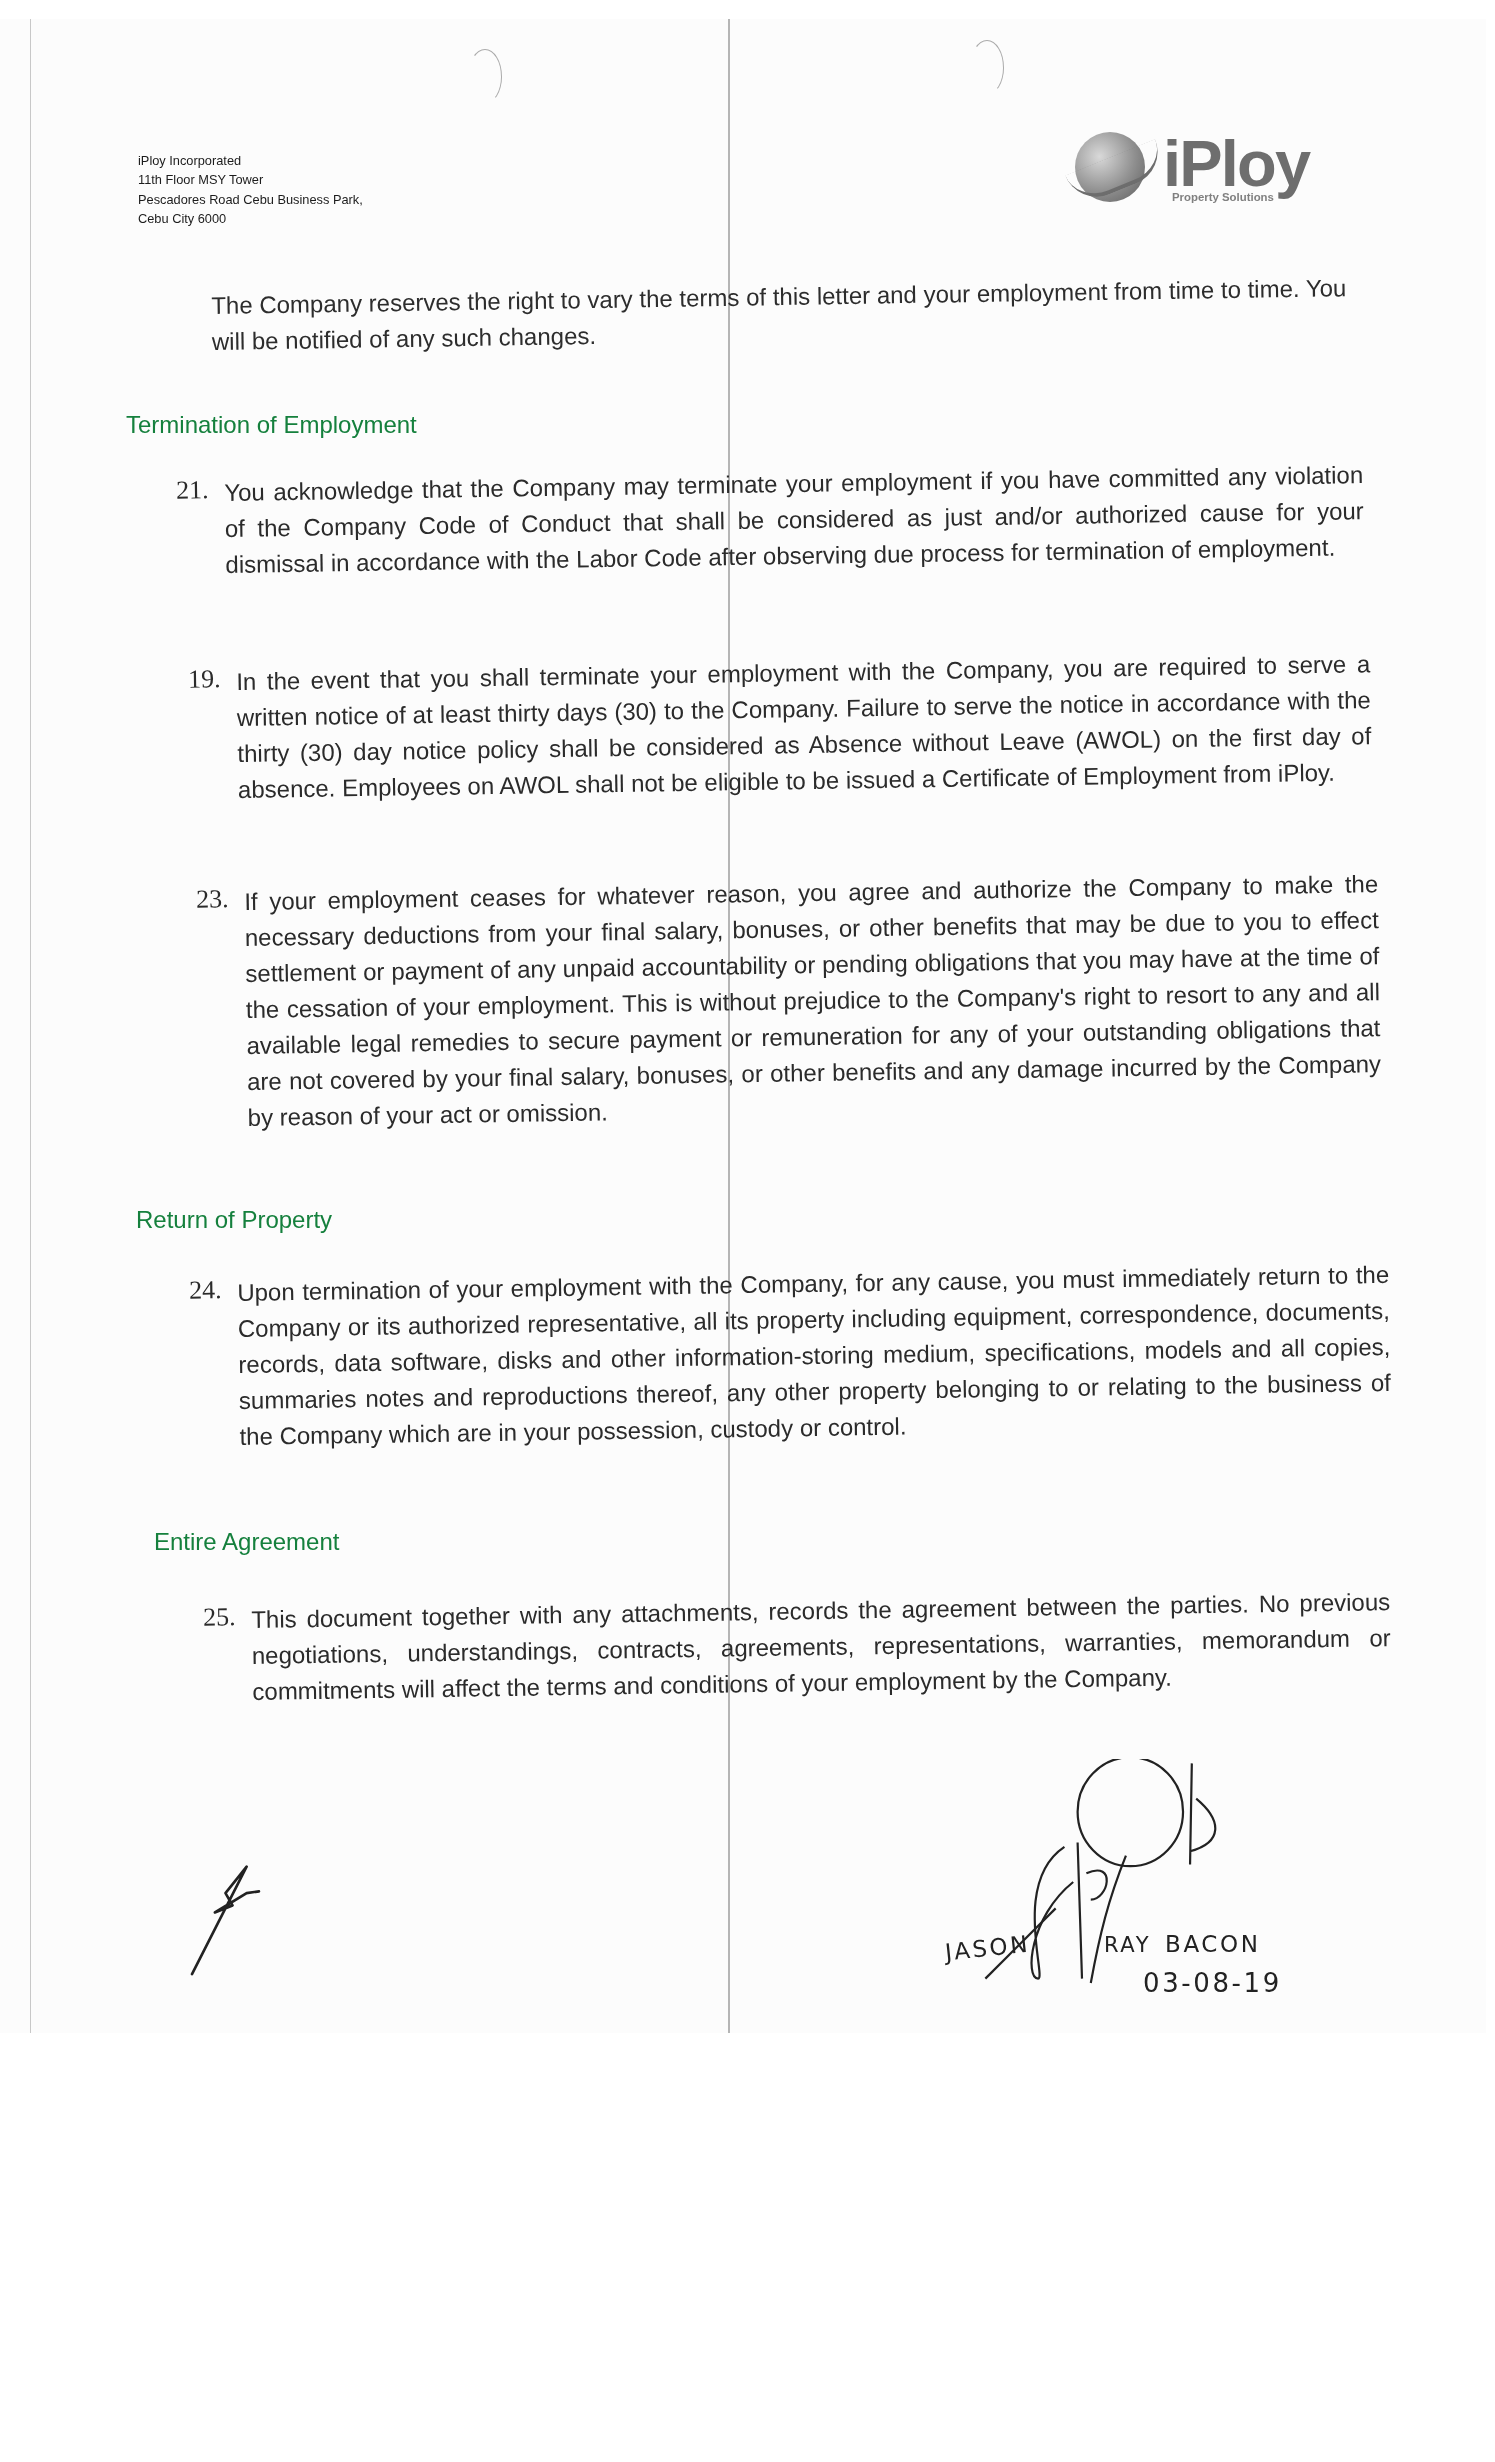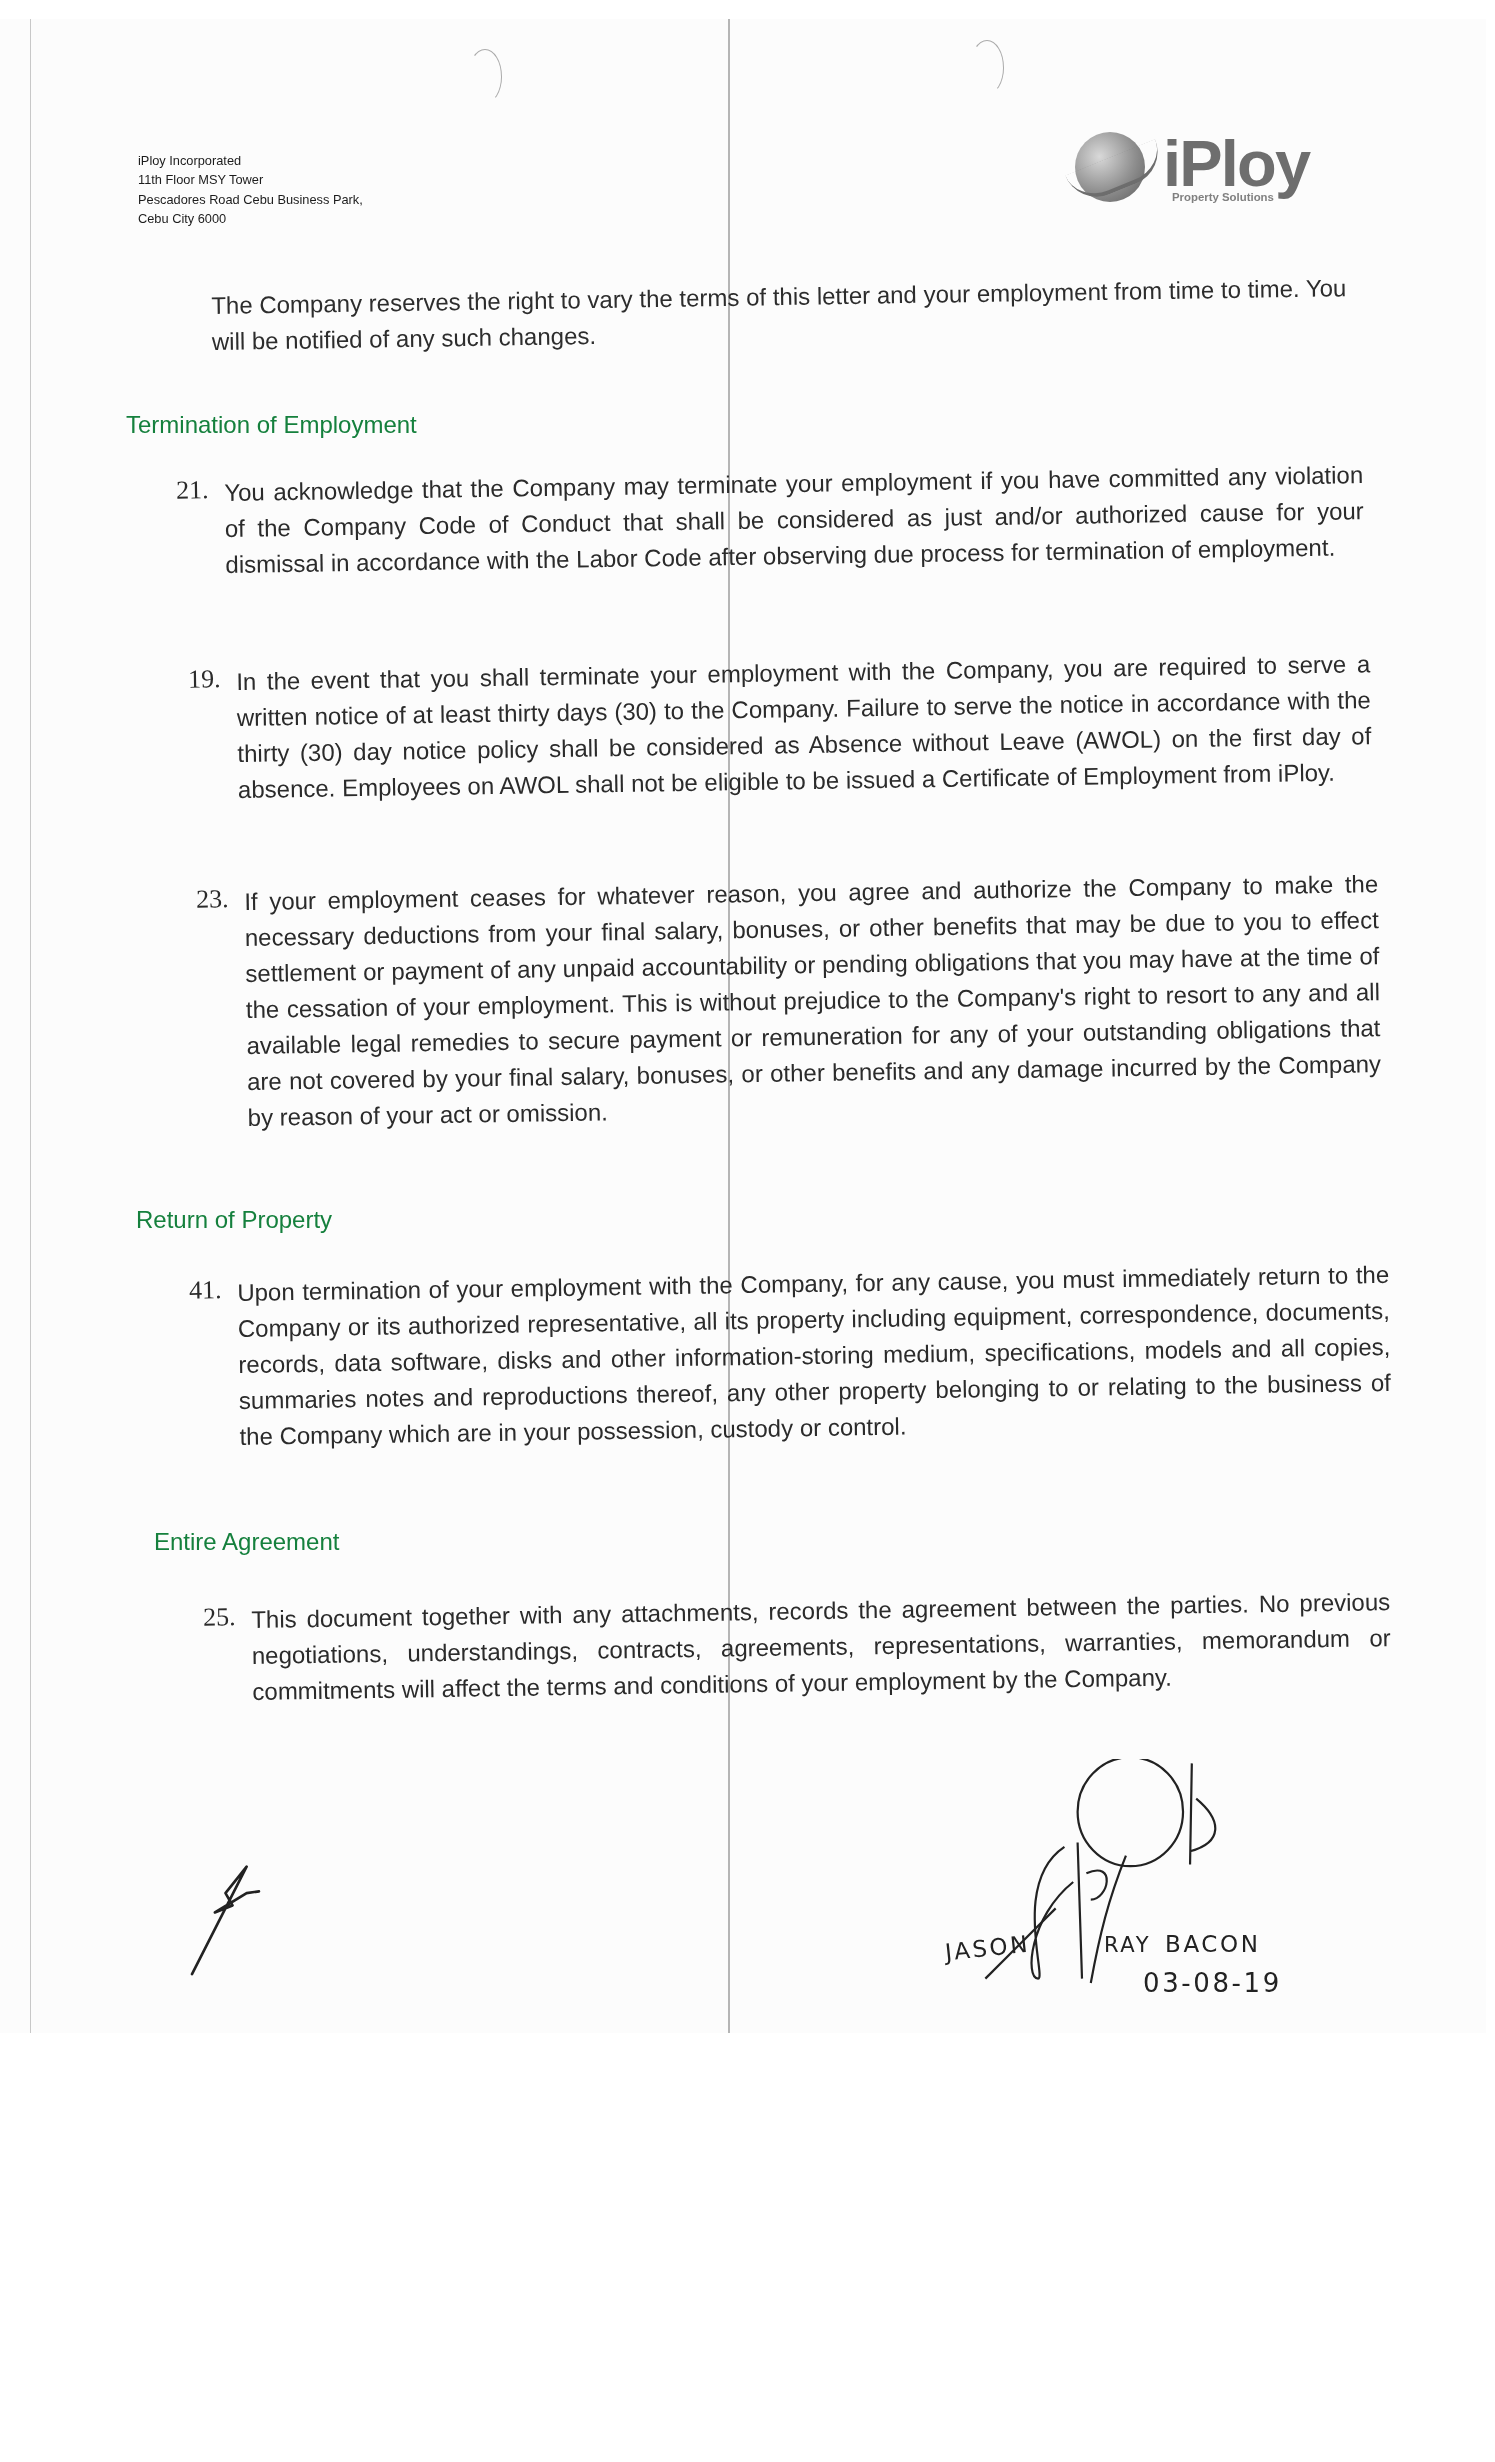--- a/index.html
+++ b/index.html
@@ -90,21 +90,21 @@
 </div>
 
 <div class="clause c23">
   <span class="num">23.</span>
   <div class="text">If your employment ceases for whatever reason, you agree and authorize the Company to make the necessary deductions from your final salary, bonuses, or other benefits that may be due to you to effect settlement or payment of any unpaid accountability or pending obligations that you may have at the time of the cessation of your employment. This is without prejudice to the Company's right to resort to any and all available legal remedies to secure payment or remuneration for any of your outstanding obligations that are not covered by your final salary, bonuses, or other benefits and any damage incurred by the Company by reason of your act or omission.</div>
 </div>
 
 <div class="heading h-ret">Return of Property</div>
 
 <div class="clause c24">
-  <span class="num">41.</span>
+  <span class="num">24.</span>
   <div class="text">Upon termination of your employment with the Company, for any cause, you must immediately return to the Company or its authorized representative, all its property including equipment, correspondence, documents, records, data software, disks and other information-storing medium, specifications, models and all copies, summaries notes and reproductions thereof, any other property belonging to or relating to the business of the Company which are in your possession, custody or control.</div>
 </div>
 
 <div class="heading h-ent">Entire Agreement</div>
 
 <div class="clause c25">
   <span class="num">25.</span>
   <div class="text">This document together with any attachments, records the agreement between the parties. No previous negotiations, understandings, contracts, agreements, representations, warranties, memorandum or commitments will affect the terms and conditions of your employment by the Company.</div>
 </div>
 

